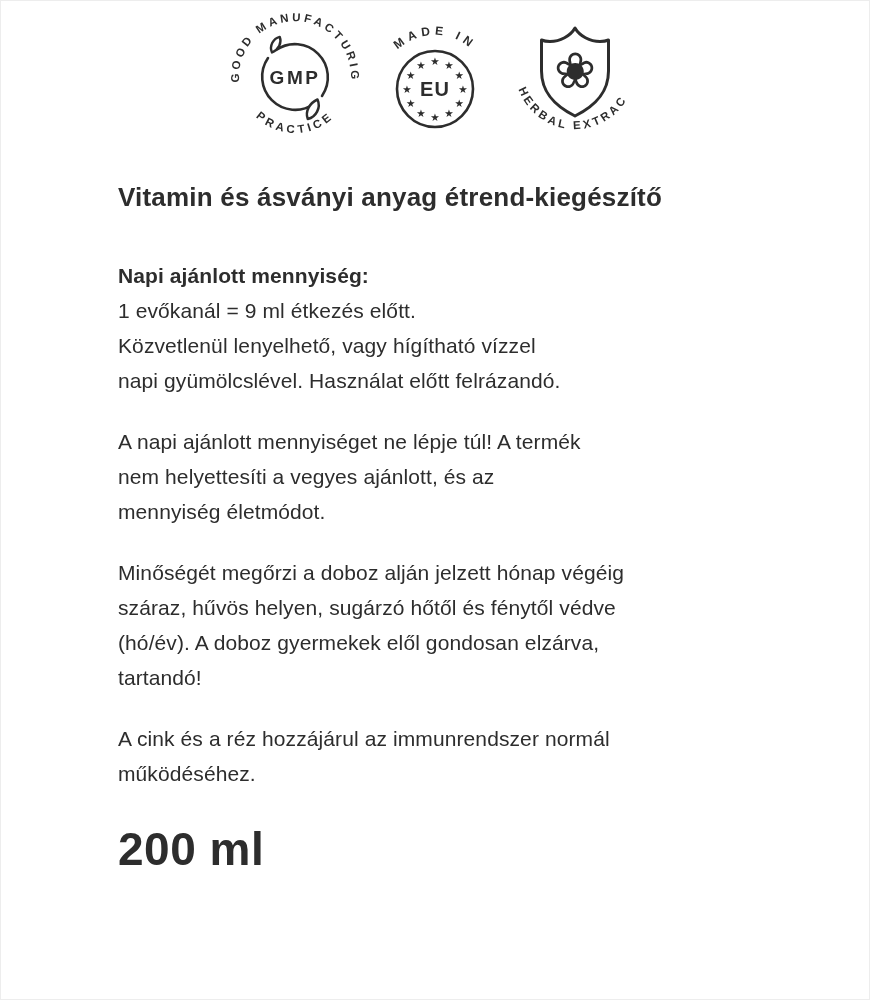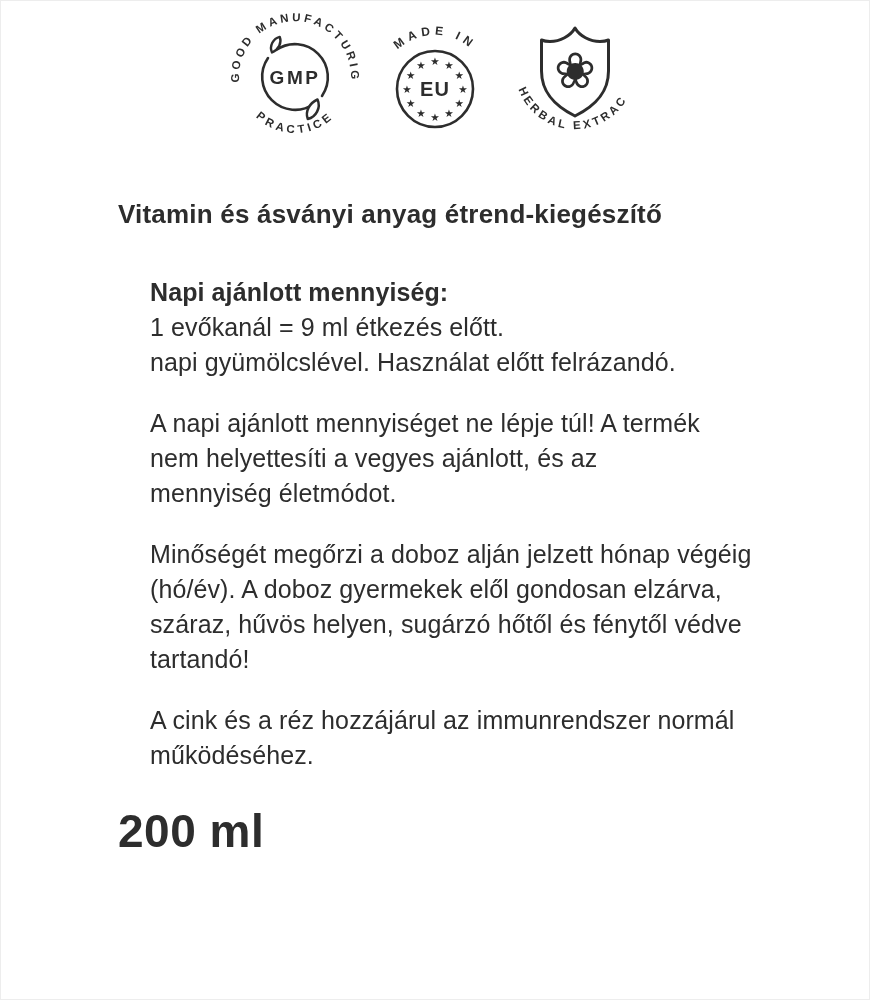--- a/index.html
+++ b/index.html
@@ -26,29 +26,28 @@
     font-family:"Liberation Sans", sans-serif;
     font-weight:600;
     fill:#2d2d2d;
   }
   .content { margin-left:117px; margin-right:100px; }
   .title {
     font-size:26px;
     font-weight:700;
     line-height:44px;
     letter-spacing:0.2px;
-    margin-top:49px;
+    margin-top:32px;
     margin-bottom:39px;
   }
   .block {
-    font-size:25px;
+    font-size:21px;
     line-height:35px;
     margin-bottom:26px;
     letter-spacing:0.1px;
-    margin-left:32px;
   }
   .heading { font-weight:700; }
   .volume {
     font-size:46px;
     font-weight:700;
     letter-spacing:0.5px;
     margin-top:31px;
   }
 </style>
 </head>
@@ -124,33 +123,34 @@
 
   <div class="content">
 
     <div class="title">
       <div>Vitamin és ásványi anyag étrend-kiegészítő</div>
     </div>
 
     <div class="block">
       <div class="heading">Napi ajánlott mennyiség:</div>
       <div>1 evőkanál = 9 ml étkezés előtt.</div>
+      <div>Közvetlenül lenyelhető, vagy hígítható vízzel</div>
       <div>napi gyümölcslével. Használat előtt felrázandó.</div>
     </div>
 
     <div class="block">
       <div>A napi ajánlott mennyiséget ne lépje túl! A termék</div>
       <div>nem helyettesíti a vegyes ajánlott, és az</div>
       <div>mennyiség életmódot.</div>
     </div>
 
     <div class="block">
       <div>Minőségét megőrzi a doboz alján jelzett hónap végéig</div>
+      <div>száraz, hűvös helyen, sugárzó hőtől és fénytől védve</div>
       <div>(hó/év). A doboz gyermekek elől gondosan elzárva,</div>
-      <div>száraz, hűvös helyen, sugárzó hőtől és fénytől védve</div>
       <div>tartandó!</div>
     </div>
 
     <div class="block">
       <div>A cink és a réz hozzájárul az immunrendszer normál</div>
       <div>működéséhez.</div>
     </div>
 
     <div class="volume">200 ml</div>
 

